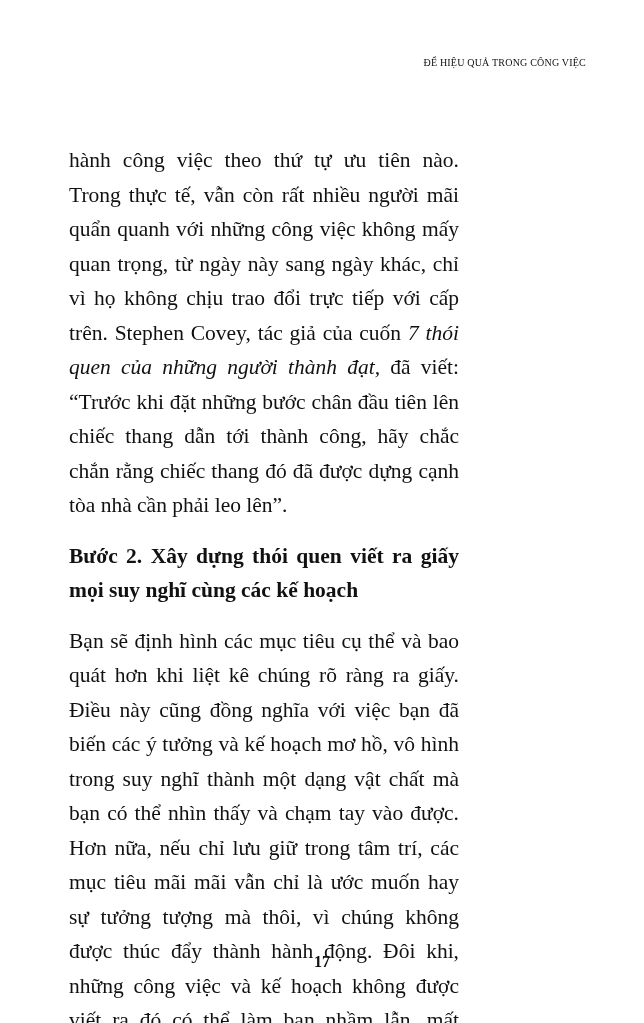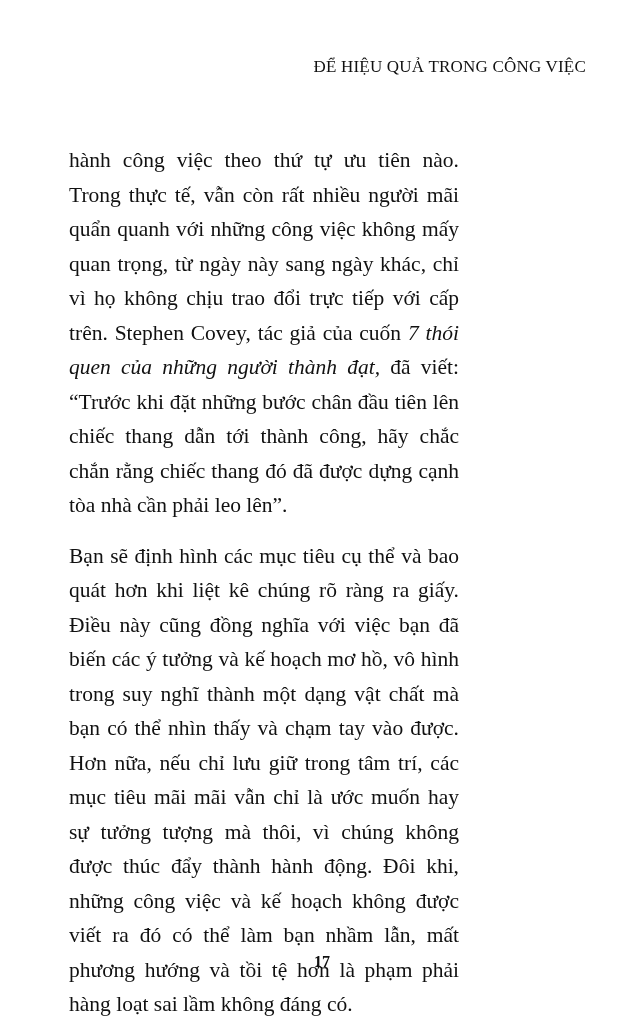--- a/index.html
+++ b/index.html
@@ -3,21 +3,21 @@
   <meta charset="utf-8">
   <style>
     html, body { margin: 0; padding: 0; }
     body {
       width: 644px; height: 1023px; background: #ffffff; position: relative;
       overflow: hidden; color: #111;
       font-family: "Liberation Serif", "DejaVu Serif", serif;
     }
     .running-head {
       position: absolute; top: 57px; right: 58px;
-      font-size: 17px; letter-spacing: 0.2px; color: #111;
+      font-size: 10px; letter-spacing: 0.2px; color: #111;
     }
     .content {
       position: absolute; left: 53px; top: 127px; width: 422px;
       font-size: 21.5px; line-height: 34.5px;
     }
     .content p { margin: 16px; text-align: justify; text-align-last: left; }
     .content p.first { }
     .heading {
       font-weight: bold; font-size: 21.5px; line-height: 34.5px; margin: 0;
     }
@@ -30,19 +30,20 @@
     em { font-style: italic; }
   </style>
 </head>
 <body>
 
 <div class="running-head">ĐỂ HIỆU QUẢ TRONG CÔNG VIỆC</div>
 
 <div class="content">
   <p class="first"><span>hành công việc theo thứ tự ưu tiên nào. Trong thực tế, vẫn còn rất nhiều người mãi quẩn quanh với những công việc không mấy quan trọng, từ ngày này sang ngày khác, chỉ vì họ không chịu trao đổi trực tiếp với cấp trên. Stephen Covey, tác giả của cuốn </span><em>7 thói quen của những người thành đạt,</em><span> đã viết: “Trước khi đặt những bước chân đầu tiên lên chiếc thang dẫn tới thành công, hãy chắc chắn rằng chiếc thang đó đã được dựng cạnh tòa nhà cần phải leo lên”.</span></p>
 
+  <p class="heading h2">Bước 2. Xây dựng thói quen viết ra giấy mọi suy nghĩ cùng các kế hoạch</p>
   <p>Bạn sẽ định hình các mục tiêu cụ thể và bao quát hơn khi liệt kê chúng rõ ràng ra giấy. Điều này cũng đồng nghĩa với việc bạn đã biến các ý tưởng và kế hoạch mơ hồ, vô hình trong suy nghĩ thành một dạng vật chất mà bạn có thể nhìn thấy và chạm tay vào được. Hơn nữa, nếu chỉ lưu giữ trong tâm trí, các mục tiêu mãi mãi vẫn chỉ là ước muốn hay sự tưởng tượng mà thôi, vì chúng không được thúc đẩy thành hành động. Đôi khi, những công việc và kế hoạch không được viết ra đó có thể làm bạn nhầm lẫn, mất phương hướng và tồi tệ hơn là phạm phải hàng loạt sai lầm không đáng có.</p>
 
   <p class="heading h3">Bước 3. Hãy tự ấn định thời hạn hoàn thành công việc</p>
 
 </div>
 
 <div class="page-num">17</div>
 
 </body></html>

